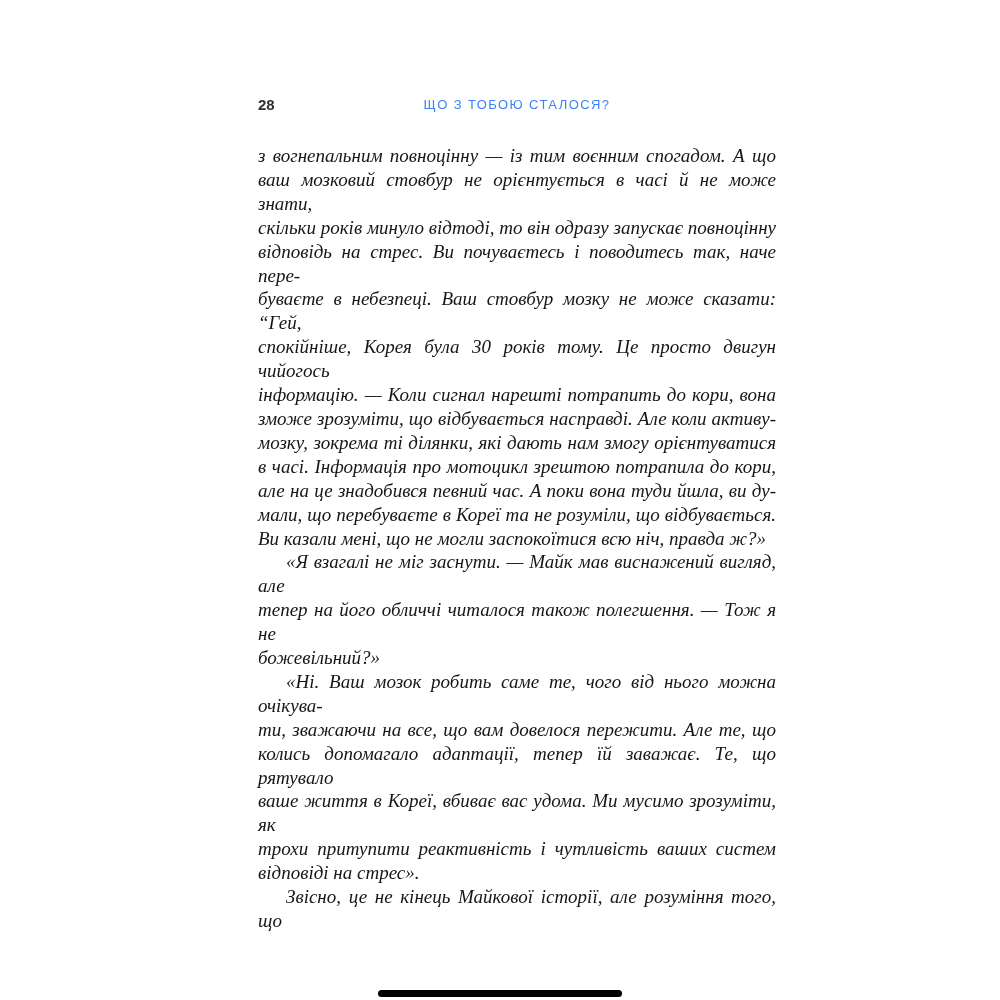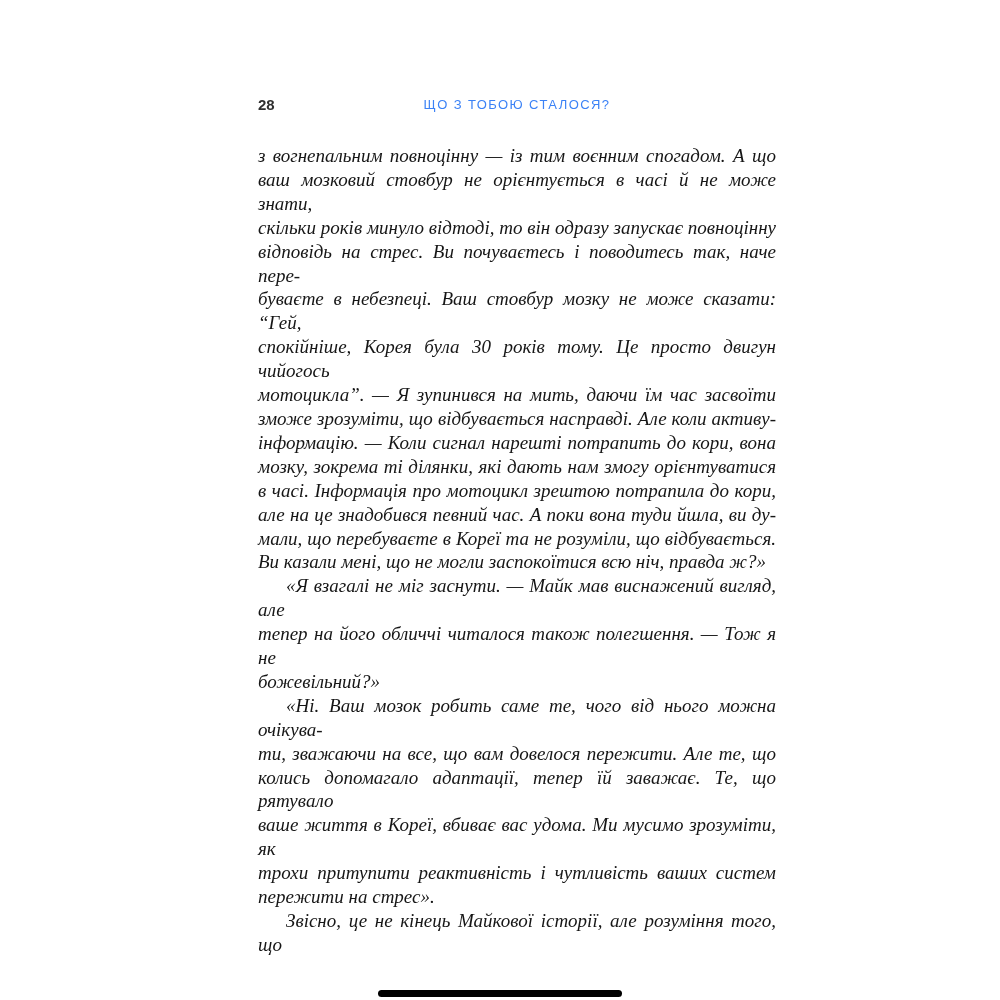--- a/index.html
+++ b/index.html
@@ -83,34 +83,33 @@
       <span class="page-number">28</span>
       <span class="running-title">ЩО З ТОБОЮ СТАЛОСЯ?</span>
     </div>
     <div class="body-text" id="body-text">
         <div class="line">з вогнепальним повноцінну — із тим воєнним спогадом. А що</div>
         <div class="line">ваш мозковий стовбур не орієнтується в часі й не може знати,</div>
         <div class="line">скільки років минуло відтоді, то він одразу запускає повноцінну</div>
         <div class="line">відповідь на стрес. Ви почуваєтесь і поводитесь так, наче пере-</div>
         <div class="line">буваєте в небезпеці. Ваш стовбур мозку не може сказати: “Гей,</div>
         <div class="line">спокійніше, Корея була 30 років тому. Це просто двигун чийогось</div>
-        <div class="line">мотоцикла”. — Я зупинився на мить, даючи їм час засвоїти</div>
+        <div class="line">інформацію. — Коли сигнал нарешті потрапить до кори, вона</div>
         <div class="line">зможе зрозуміти, що відбувається насправді. Але коли активу-</div>
-        <div class="line">інформацію. — Коли сигнал нарешті потрапить до кори, вона</div>
         <div class="line">мозку, зокрема ті ділянки, які дають нам змогу орієнтуватися</div>
         <div class="line">в часі. Інформація про мотоцикл зрештою потрапила до кори,</div>
         <div class="line">але на це знадобився певний час. А поки вона туди йшла, ви ду-</div>
         <div class="line">мали, що перебуваєте в Кореї та не розуміли, що відбувається.</div>
         <div class="line last">Ви казали мені, що не могли заспокоїтися всю ніч, правда ж?»</div>
         <div class="line indent">«Я взагалі не міг заснути. — Майк мав виснажений вигляд, але</div>
         <div class="line">тепер на його обличчі читалося також полегшення. — Тож я не</div>
         <div class="line last">божевільний?»</div>
         <div class="line indent">«Ні. Ваш мозок робить саме те, чого від нього можна очікува-</div>
         <div class="line">ти, зважаючи на все, що вам довелося пережити. Але те, що</div>
         <div class="line">колись допомагало адаптації, тепер їй заважає. Те, що рятувало</div>
         <div class="line">ваше життя в Кореї, вбиває вас удома. Ми мусимо зрозуміти, як</div>
         <div class="line">трохи притупити реактивність і чутливість ваших систем</div>
-        <div class="line last">пережити на стрес».</div>
+        <div class="line last">відповіді на стрес».</div>
         <div class="line indent">Звісно, це не кінець Майкової історії, але розуміння того, що</div>
       </div>
   </div>
   <div class="home-indicator"></div>
 </div>
 
 </body></html>

